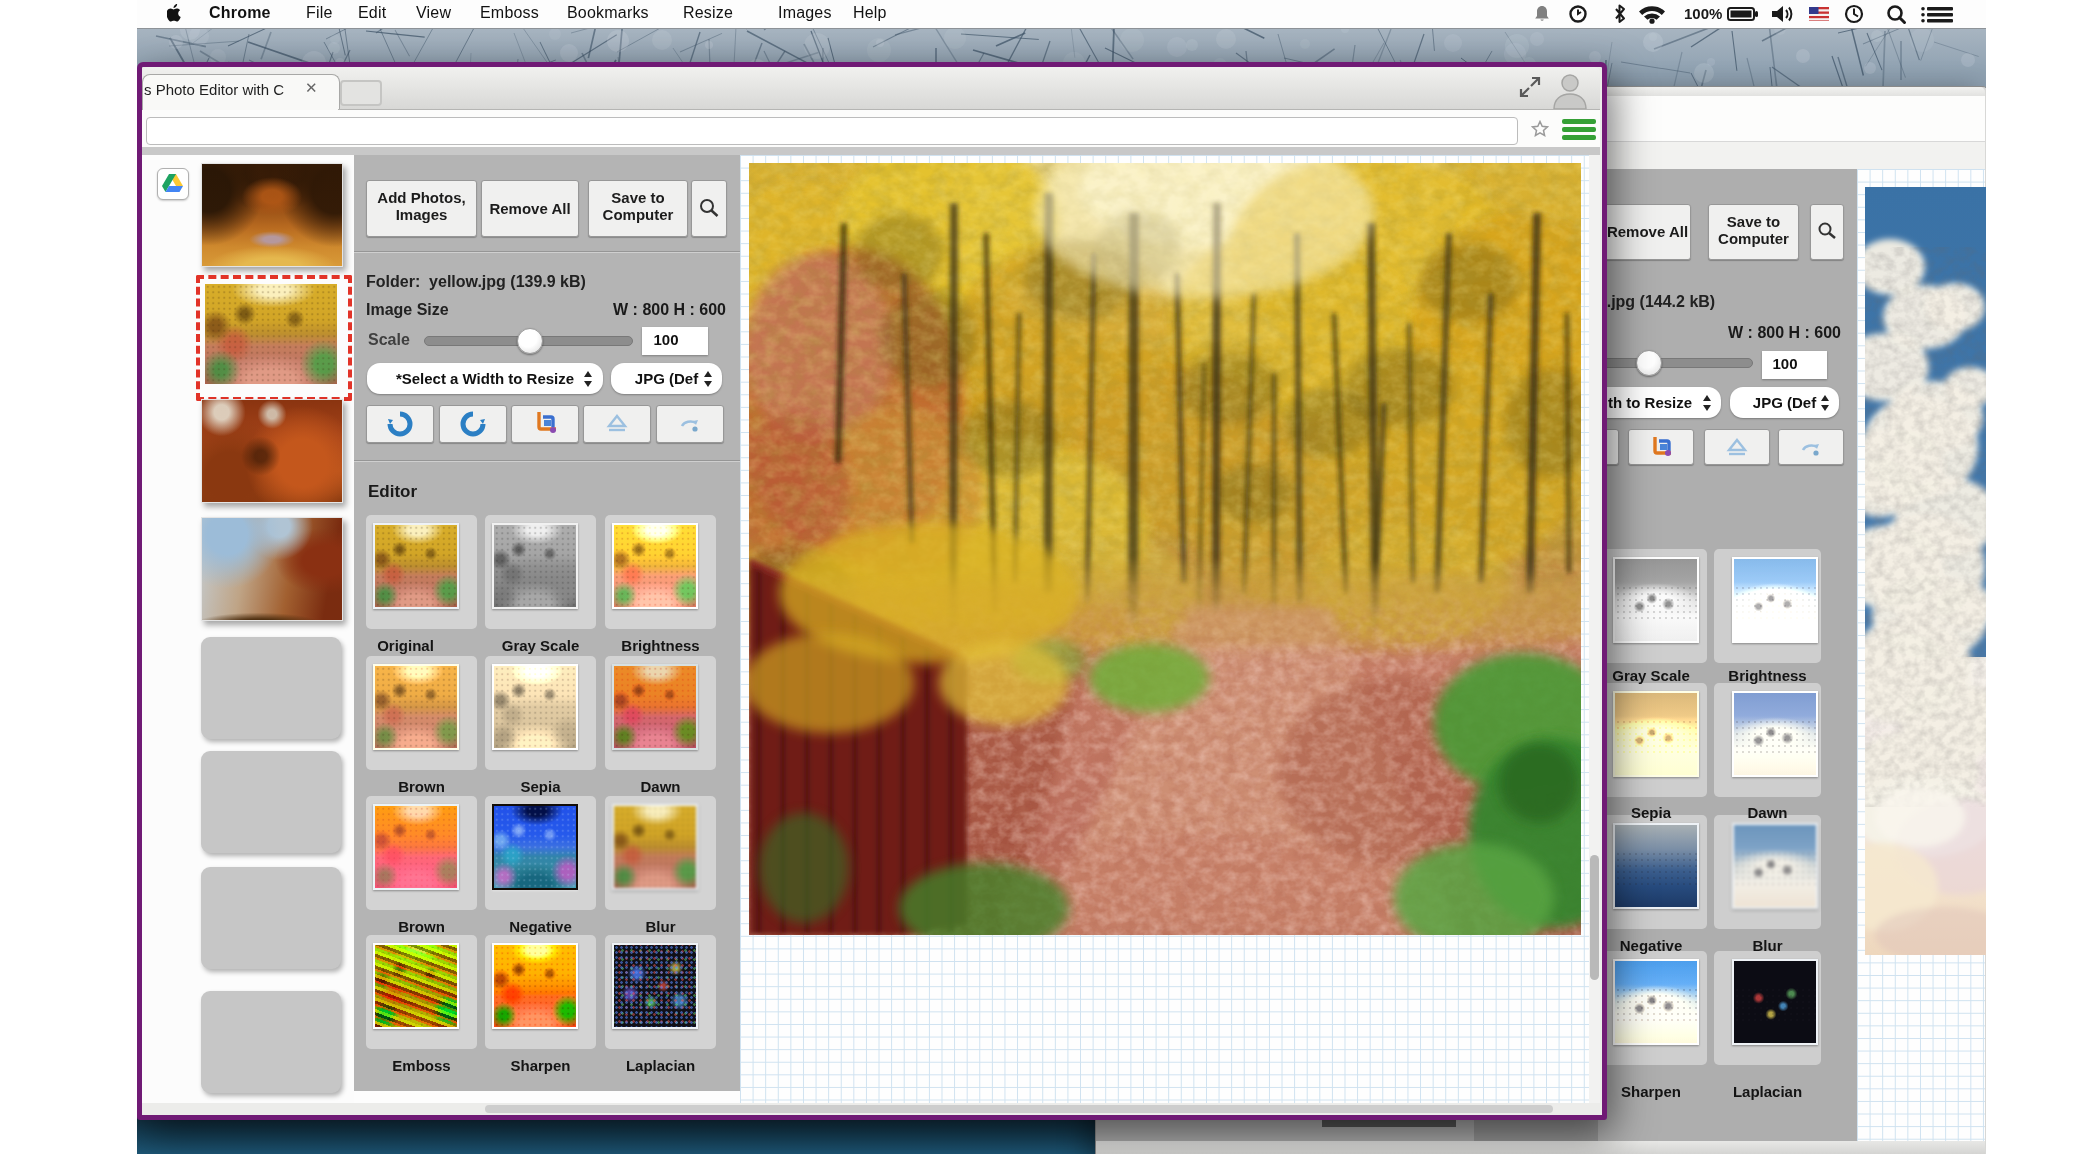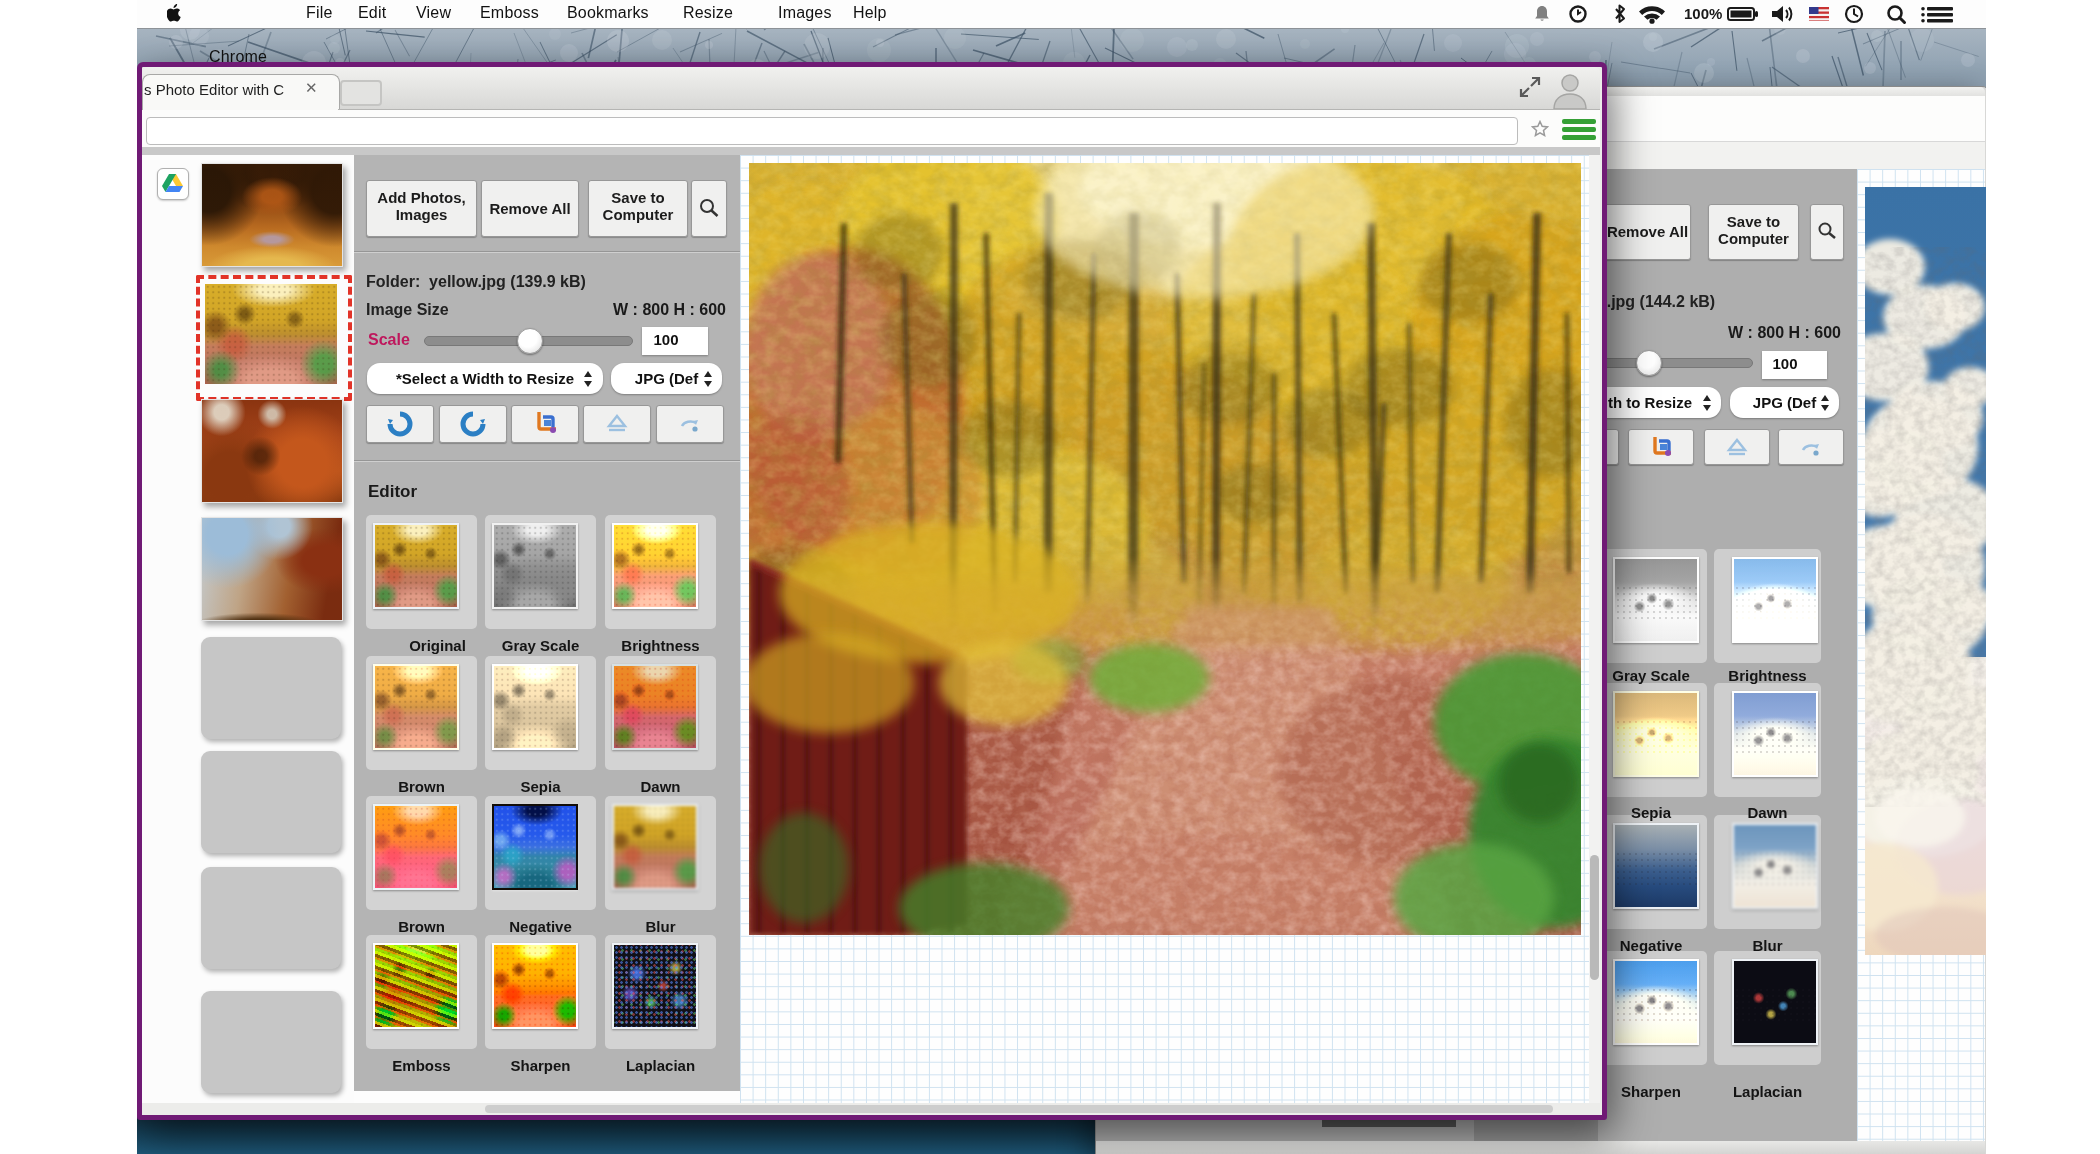--- a/index.html
+++ b/index.html
@@ -1,20 +1,20 @@
 <!DOCTYPE html>
 <html><head><meta charset="utf-8">
 <style>
 html,body{margin:0;padding:0;}
 body{width:2100px;height:1154px;background:#fff;font-family:"Liberation Sans",sans-serif;position:relative;overflow:hidden;}
 .a{position:absolute;}
 #screen{position:absolute;left:137px;top:0;width:1849px;height:1154px;overflow:hidden;filter:blur(.5px);}
 #menubar{left:0;top:0;width:1849px;height:28px;background:#fdfdfd;border-bottom:1px solid #8e9398;z-index:6;}
 #menubar .mi{position:absolute;top:4px;font-size:16px;color:#111;letter-spacing:.2px;}
-#menubar .b{font-weight:normal;margin-top:44px;}
+#menubar .b{font-weight:bold;}
 .btn{position:absolute;background:#f0f0ef;border:1px solid #979797;border-radius:3px;color:#1c1c1c;
   font-size:15px;font-weight:bold;text-align:center;box-shadow:0 1px 1px rgba(0,0,0,.25);}
 .dd{position:absolute;background:#fff;border-radius:13px;color:#111;font-size:15px;font-weight:bold;
   box-shadow:0 1px 2px rgba(0,0,0,.3);}
 .lab{position:absolute;font-size:15px;font-weight:bold;color:#141414;text-align:center;z-index:3;}
 .cell{position:absolute;background:#d3d3d3;border-radius:5px;width:111px;height:114px;}
 .th{position:absolute;width:82px;height:82px;border:2px solid #eef2f6;box-shadow:0 1px 2px rgba(0,0,0,.35);}
 .fxb{background:
  radial-gradient(circle at 12% 86%, rgba(46,150,60,.75) 4%, rgba(46,150,60,0) 14%),
  radial-gradient(circle at 90% 80%, rgba(56,168,66,.75) 6%, rgba(56,168,66,0) 17%),
@@ -494,21 +494,21 @@
       <div class="btn" style="left:224px;top:113px;width:109px;height:47px;padding-top:8px">Add Photos,<br>Images</div>
       <div class="btn" style="left:339px;top:113px;width:96px;height:55px;line-height:55px">Remove All</div>
       <div class="btn" style="left:446px;top:113px;width:98px;height:47px;padding-top:8px">Save to<br>Computer</div>
       <div class="btn" style="left:549px;top:113px;width:34px;height:55px"><svg width="24" height="24" viewBox="0 0 24 24" style="margin-top:15px">
           <circle cx="10" cy="10" r="6" fill="none" stroke="#333" stroke-width="2"></circle>
           <path d="M14.5 14.5l6 5.5" stroke="#333" stroke-width="2.5"></path>
         </svg></div>
       <div class="a" style="left:224px;top:206px;font-size:16px;font-weight:bold;color:#222">Folder:&nbsp; yellow.jpg (139.9 kB)</div>
       <div class="a" style="left:224px;top:234px;font-size:16px;font-weight:bold;color:#222">Image Size</div>
       <div class="a" style="left:384px;top:234px;width:200px;font-size:16px;font-weight:bold;color:#1a1a1a;text-align:right">W : 800 H : 600</div>
-      <div class="a" style="left:226px;top:264px;font-size:16px;font-weight:bold;color:#be185d">Scale</div>
+      <div class="a" style="left:226px;top:264px;font-size:16px;font-weight:bold;color:#404040">Scale</div>
       <div class="a" style="left:282px;top:269px;width:207px;height:8px;background:#8d8d8d;border:1px solid #787878;border-radius:5px"></div>
       <div class="a" style="left:375px;top:261px;width:24px;height:24px;background:radial-gradient(circle at 40% 35%,#fff 45%,#d8d8d8);border:1px solid #9a9a9a;border-radius:50%;box-shadow:0 1px 2px rgba(0,0,0,.4)"></div>
       <div class="a" style="left:500px;top:260px;width:66px;height:28px;background:#fff;box-shadow:0 1px 2px rgba(0,0,0,.3)"></div>
       <div class="a" style="left:500px;top:264px;width:48px;font-size:15px;font-weight:bold;color:#111;text-align:center">100</div>
       <div class="dd" style="left:225px;top:296px;width:236px;height:31px;line-height:31px;text-align:center;font-size:15px">*Select a Width to Resize</div>
       <svg class="a" style="left:440px;top:303px" width="12" height="18" viewBox="0 0 12 18">
         <path d="M6 1l4 6H2z" fill="#222"></path>
         <path d="M6 17l4-6H2z" fill="#222"></path>
       </svg>
       <div class="dd" style="left:469px;top:296px;width:111px;height:31px;line-height:31px;text-align:center">JPG (Def</div>
@@ -537,21 +537,21 @@
       <div class="btn" style="left:514px;top:338px;width:66px;height:36px"><svg width="26" height="26" viewBox="0 0 26 26" style="margin-top:4px">
           <path d="M5 16a9 7 0 0 1 14-3" fill="none" stroke="#9cc0e0" stroke-width="2.6"></path>
           <path d="M21 10l-5 1 3 4z" fill="#9cc0e0"></path>
           <circle cx="18" cy="19" r="2.6" fill="#7aa8cc"></circle>
         </svg></div>
       <div class="a" style="left:226px;top:415px;font-size:17px;font-weight:bold;color:#191919">Editor</div>
       <div class="cell" style="left:224px;top:448px"></div>
       <div class="th fxb" style="left:231px;top:456px;">
         <div class="speck"></div>
       </div>
-      <div class="lab" style="left:240px;top:570px;width:111px">Original</div>
+      <div class="lab" style="left:208px;top:570px;width:111px">Original</div>
       <div class="cell" style="left:343px;top:448px"></div>
       <div class="th fxb" style="left:350px;top:456px;filter:grayscale(1);">
         <div class="speck"></div>
       </div>
       <div class="lab" style="left:343px;top:570px;width:111px">Gray Scale</div>
       <div class="cell" style="left:463px;top:448px"></div>
       <div class="th fxb" style="left:470px;top:456px;filter:brightness(1.28);">
         <div class="speck"></div>
       </div>
       <div class="lab" style="left:463px;top:570px;width:111px">Brightness</div>

